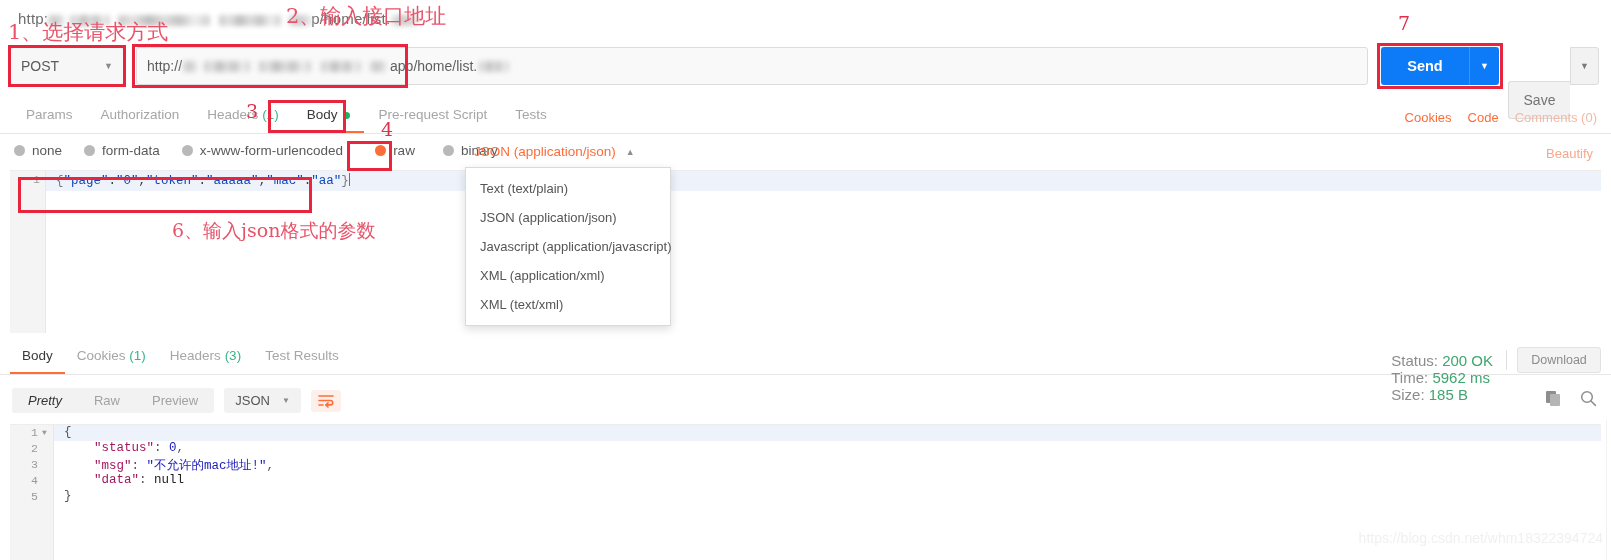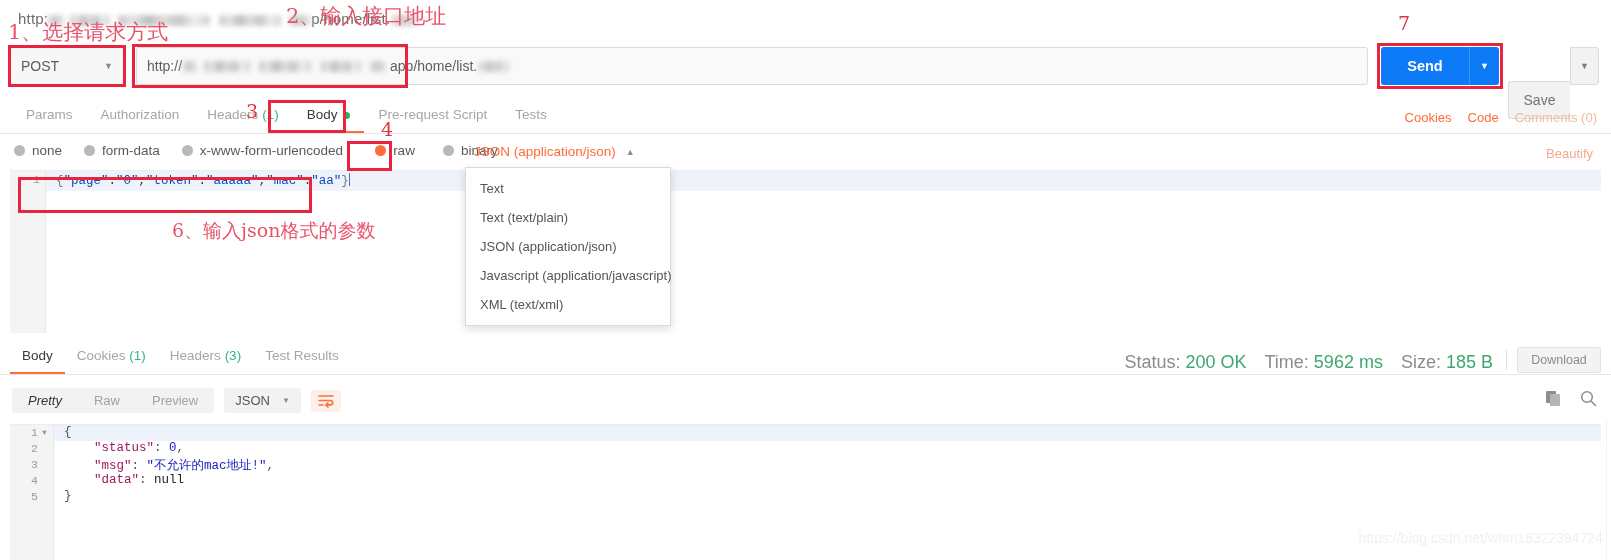--- a/index.html
+++ b/index.html
@@ -209,22 +209,22 @@
   .rsp-tab {
     font-size: 13.5px; color: #a6a6a6;
     padding: 0 12px; height: 28px; line-height: 20px;
     cursor: pointer; white-space: nowrap;
   }
   .rsp-tab.active { color: #3a3a3a; border-bottom: 2px solid #ff6c37; }
   .rsp-tab .cnt { color: #38b48b; }
 
   .resp-meta {
     position: absolute; right: 118px; top: 352px;
-    font-size: 18px; color: #8c8c8c;
-    display: flex; gap: 18px; white-space: nowrap;
+    font-size: 15px; color: #8c8c8c;
+    display: flex; white-space: nowrap; flex-direction: column;
   }
   .resp-meta b { font-weight: normal; color: #3fa66f; }
   .meta-div {
     position: absolute; right: 104px; top: 350px;
     width: 1px; height: 20px; background: #e0e0e0;
   }
   .btn-download {
     position: absolute; right: 10px; top: 347px;
     width: 84px; height: 26px;
     background: #f3f3f3; border: 1px solid #e2e2e2; border-radius: 3px;
@@ -376,24 +376,24 @@
   <div class="beautify">Beautify</div>
 
   <div class="body-editor">
     <div class="be-line1"></div>
     <div class="be-gutter"></div>
     <div class="be-lineno">1</div>
     <div class="be-code"><span class="tok-brace">{</span><span class="tok-key">"page"</span><span class="tok-pun">:</span><span class="tok-str">"0"</span><span class="tok-pun">,</span><span class="tok-key">"token"</span><span class="tok-pun">:</span><span class="tok-str">"aaaaa"</span><span class="tok-pun">,</span><span class="tok-key">"mac"</span><span class="tok-pun">:</span><span class="tok-str">"aa"</span><span class="tok-brace">}</span><span class="caret-bar"></span></div>
   </div>
 
   <div class="dropdown">
-    <div class="dd-item">Text</div>
     <div class="dd-item">Text (text/plain)</div>
     <div class="dd-item">JSON (application/json)</div>
     <div class="dd-item">Javascript (application/javascript)</div>
+    <div class="dd-item">XML (application/xml)</div>
     <div class="dd-item">XML (text/xml)</div>
   </div>
 
   <div class="resp-tabs">
     <div class="rsp-tab active"><span>Body</span></div>
     <div class="rsp-tab"><span>Cookies</span> <span class="cnt">(1)</span></div>
     <div class="rsp-tab"><span>Headers</span> <span class="cnt">(3)</span></div>
     <div class="rsp-tab"><span>Test Results</span></div>
   </div>
 

